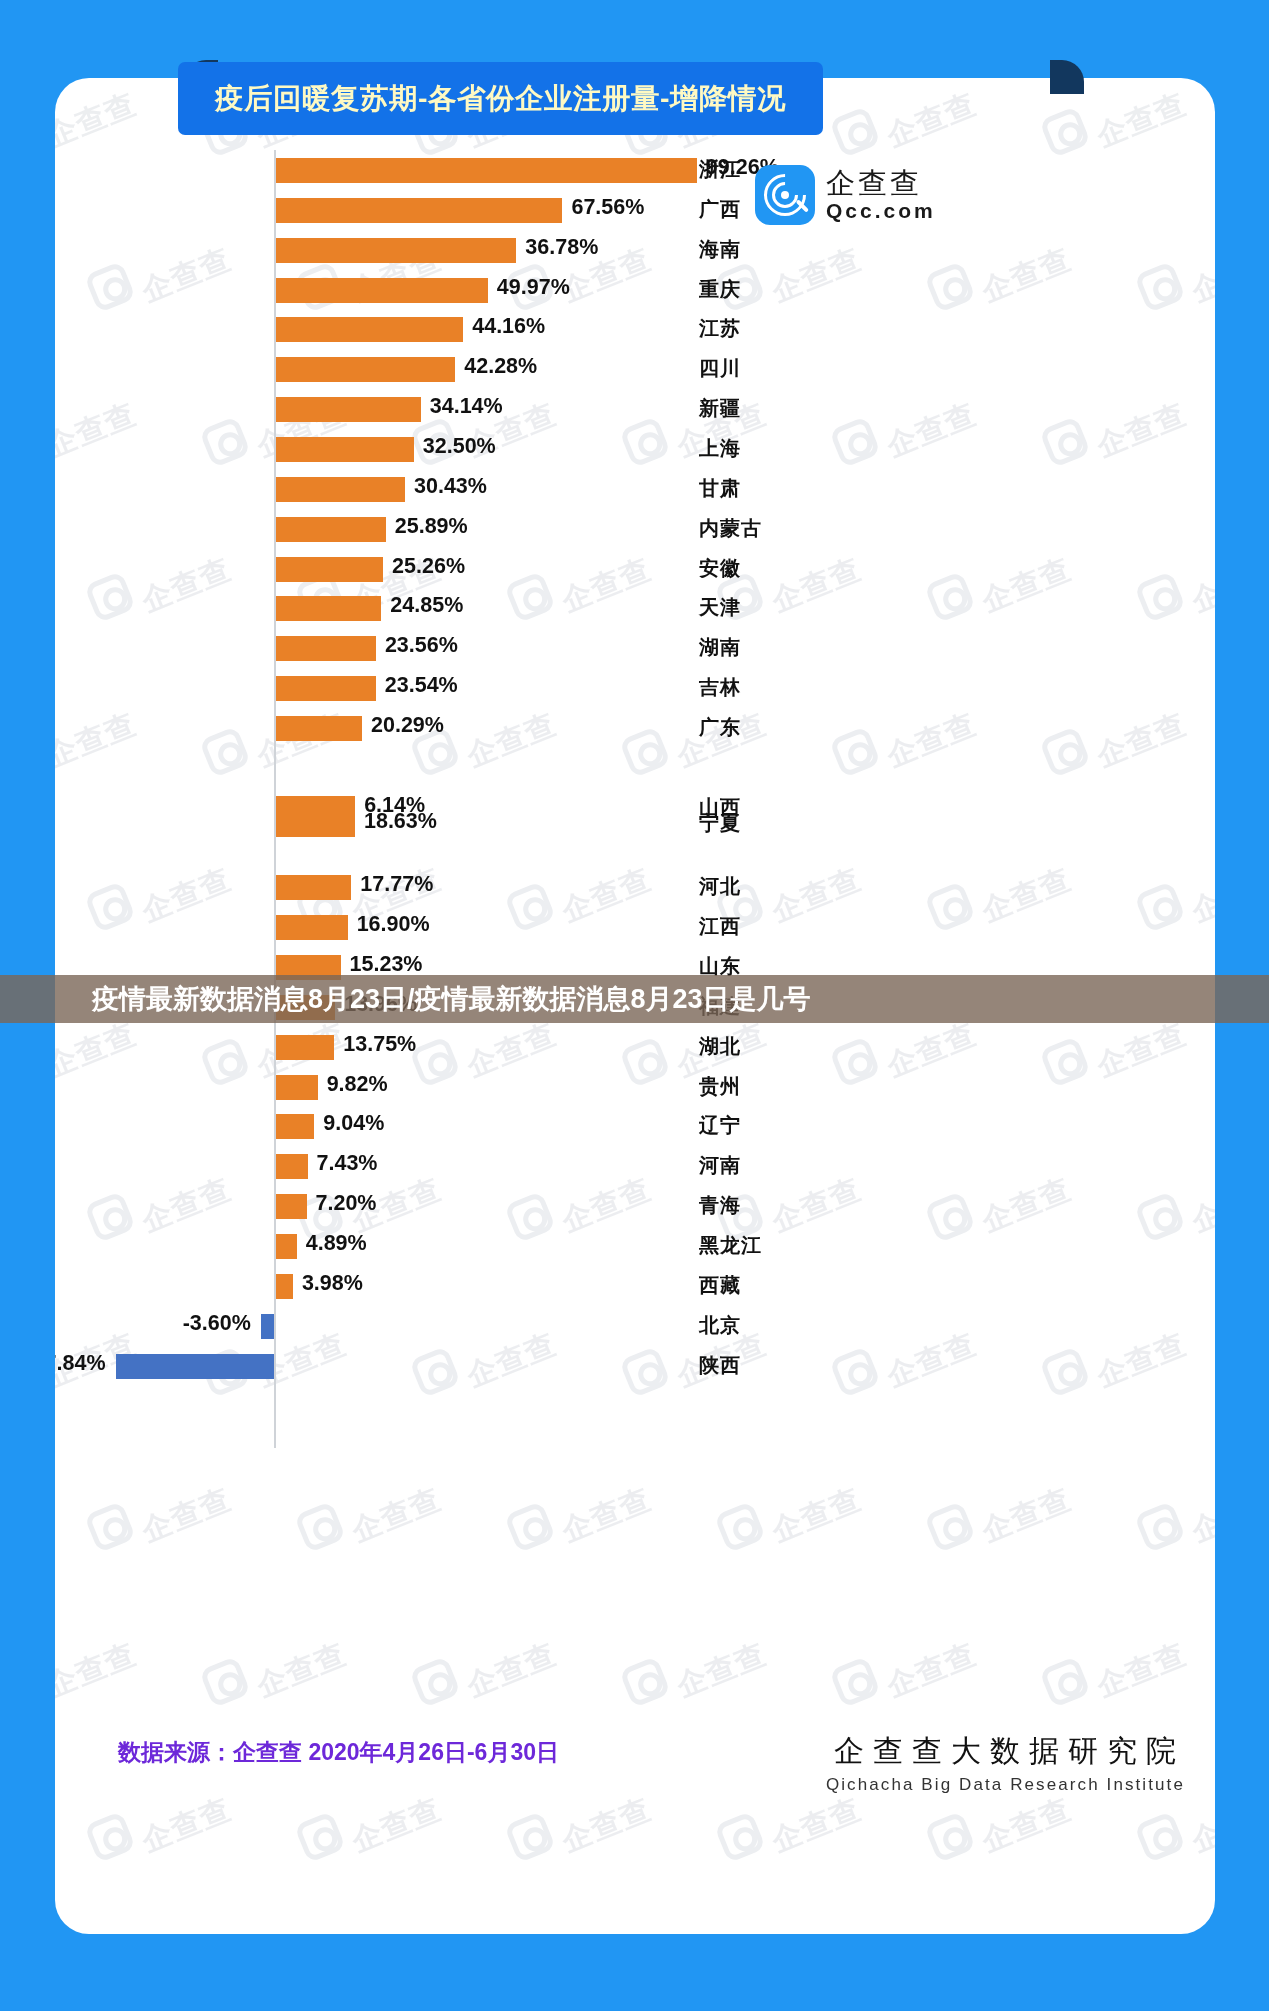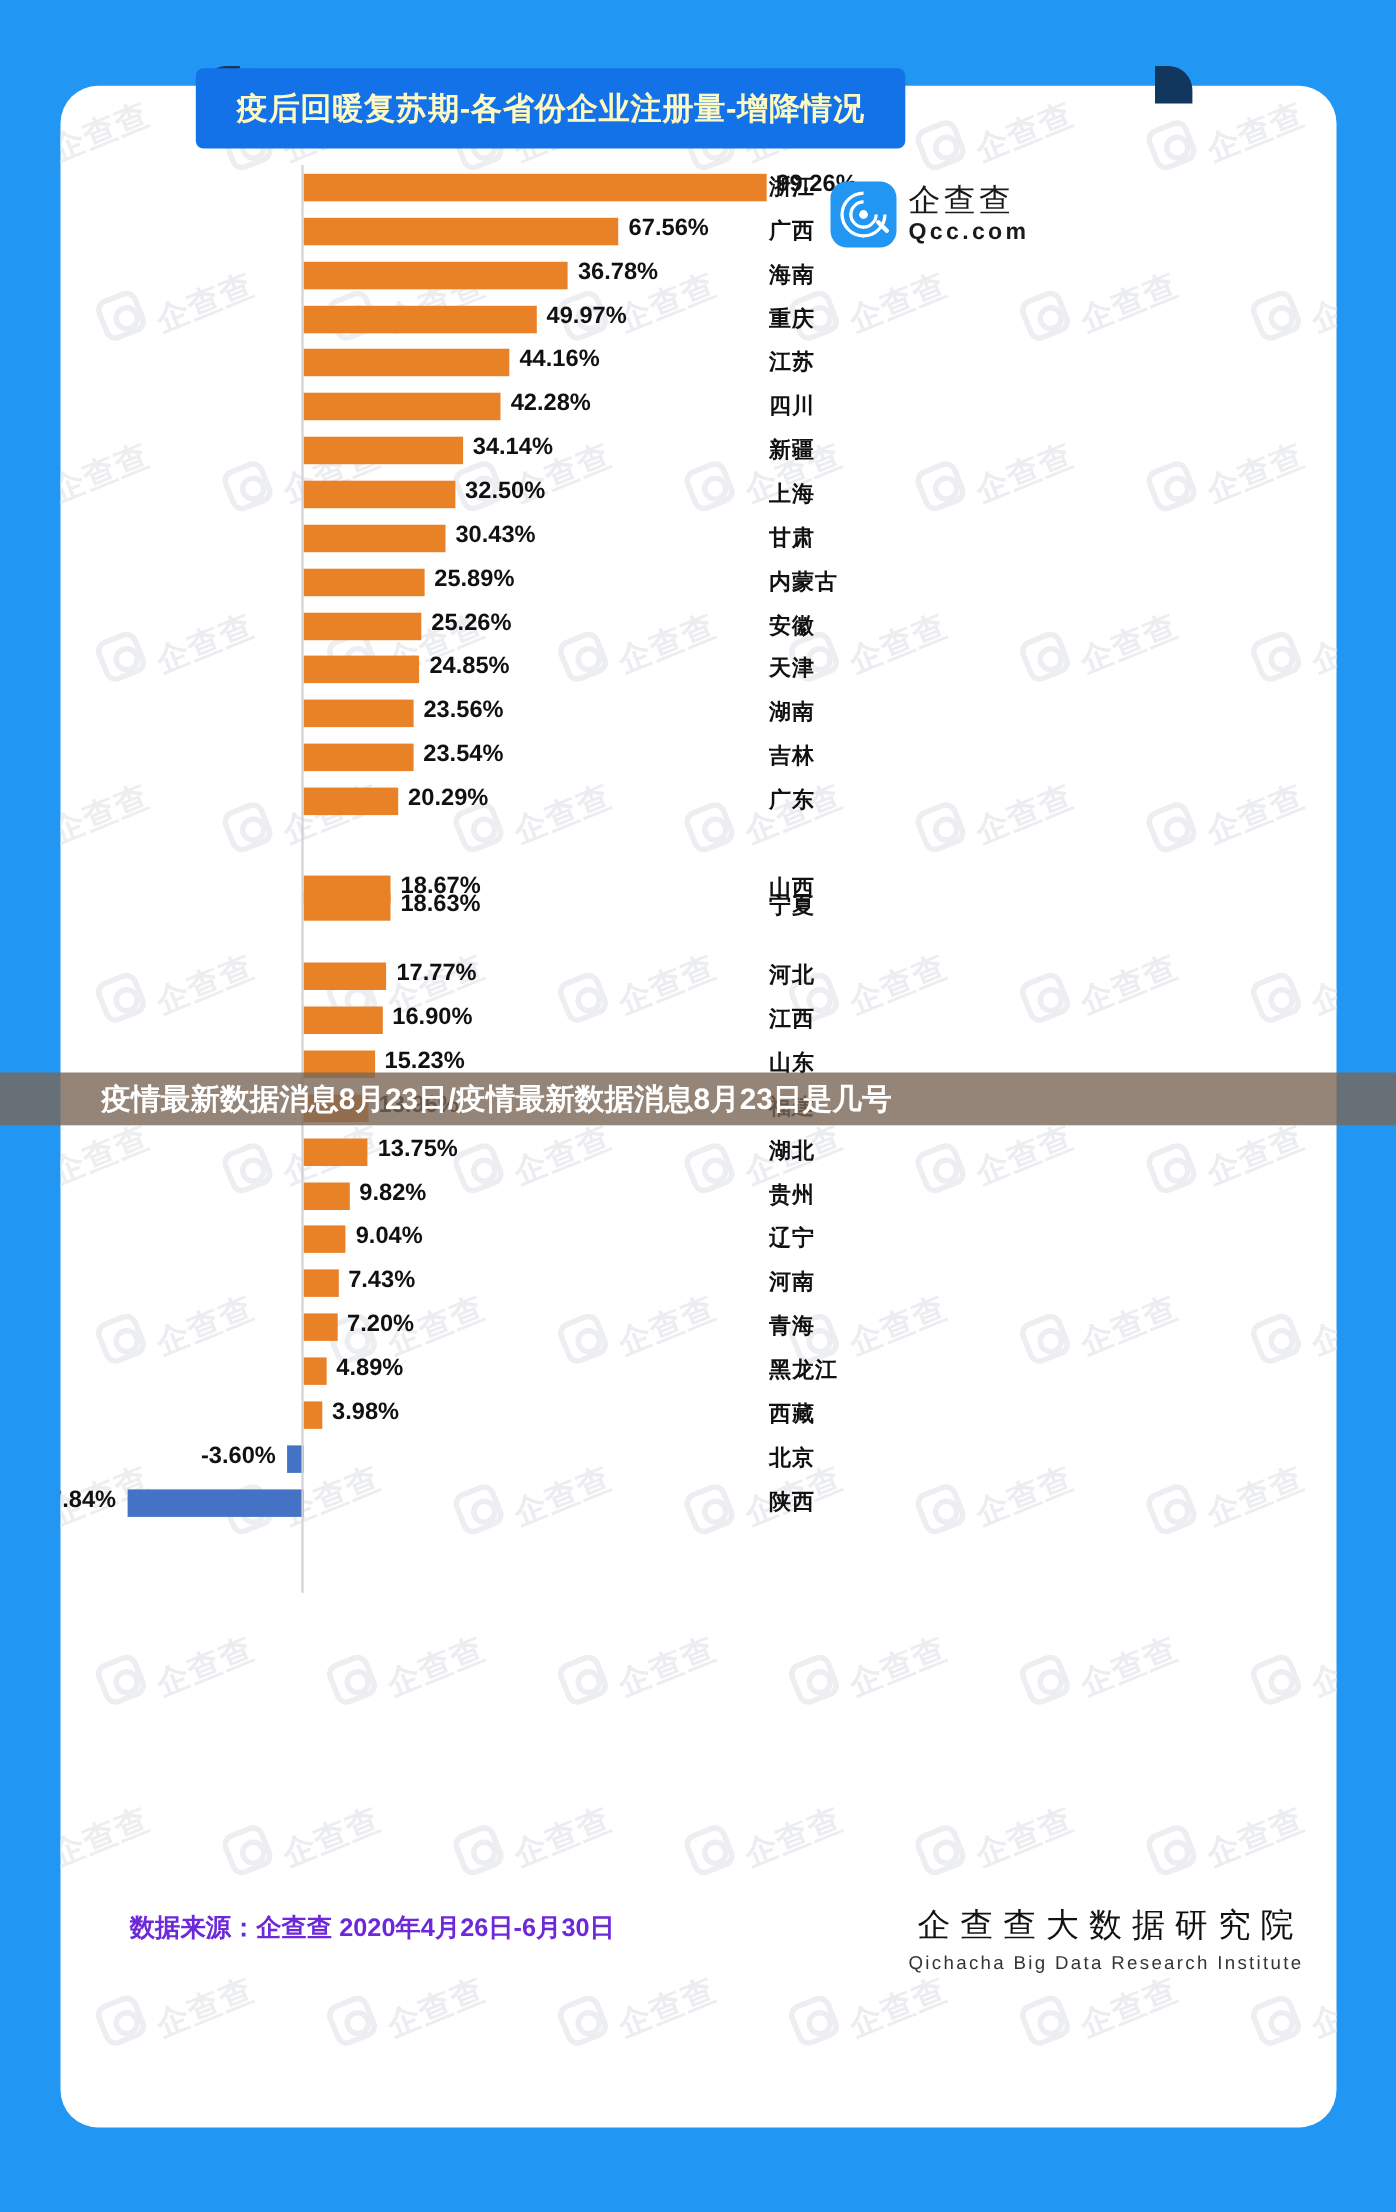--- a/index.html
+++ b/index.html
@@ -454,21 +454,21 @@
         <div class="vlabel" style="left: 329.81px;">23.54%</div>
         <div class="plabel">吉林</div>
       </div>
       <div class="row" style="top: 629.9px;">
         <div class="bar pos" style="width: 86.0296px;"></div>
         <div class="vlabel" style="left: 316.03px;">20.29%</div>
         <div class="plabel">广东</div>
       </div>
       <div class="row" style="top: 709.6px;">
         <div class="bar pos" style="width: 79.1608px;"></div>
-        <div class="vlabel" style="left: 309.161px;">18.67%</div>
+        <div class="vlabel" style="left: 309.161px;">6.14%</div>
         <div class="plabel">山西</div>
       </div>
       <div class="row" style="top: 726px;">
         <div class="bar pos" style="width: 78.9912px;"></div>
         <div class="vlabel" style="left: 308.991px;">18.63%</div>
         <div class="plabel">宁夏</div>
       </div>
       <div class="row" style="top: 789.3px;">
         <div class="bar pos" style="width: 75.3448px;"></div>
         <div class="vlabel" style="left: 305.345px;">17.77%</div>

